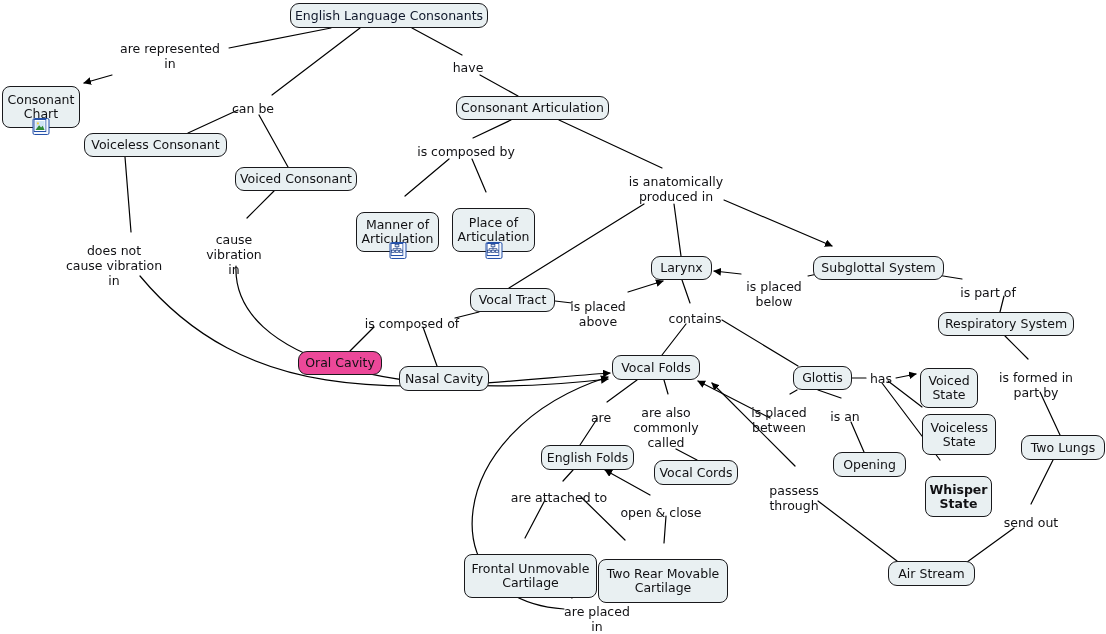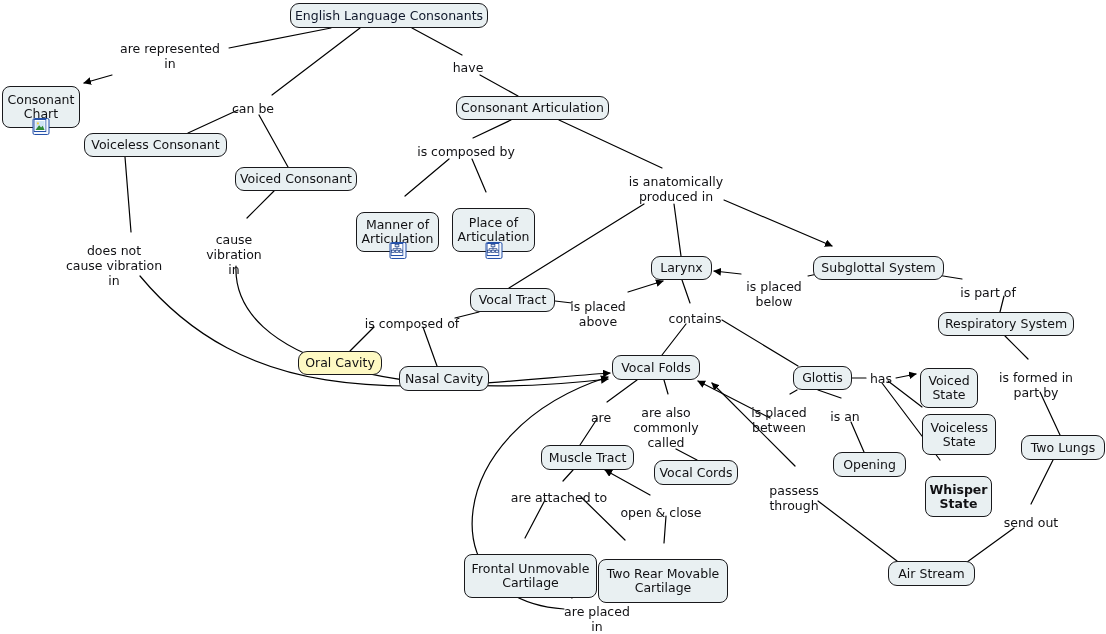--- a/index.html
+++ b/index.html
@@ -160,33 +160,33 @@
             <rect x="4.6" y="1.4" width="3.8" height="2.4" fill="#dfe9fb" stroke="#1d3f86" stroke-width="0.7"></rect>
             <path d="M6.5 3.8 L6.5 5.6 M2.6 5.6 L10.4 5.6 M2.6 5.6 L2.6 7.2 M6.5 5.6 L6.5 7.2 M10.4 5.6 L10.4 7.2" stroke="#1d3f86" stroke-width="0.7" fill="none"></path>
             <rect x="1.1" y="7.2" width="3" height="2.3" fill="#dfe9fb" stroke="#1d3f86" stroke-width="0.7"></rect>
             <rect x="5.0" y="7.2" width="3" height="2.3" fill="#dfe9fb" stroke="#1d3f86" stroke-width="0.7"></rect>
             <rect x="8.9" y="7.2" width="3" height="2.3" fill="#dfe9fb" stroke="#1d3f86" stroke-width="0.7"></rect>
           </svg></span></div>
       <div class="node" style="left: 651px; top: 256px; width: 61px; height: 24px; background: rgb(233, 240, 242); border-color: rgb(25, 25, 28); color: rgb(17, 17, 20);"><span>Larynx</span></div>
       <div class="node" style="left: 813px; top: 256px; width: 131px; height: 24px; background: rgb(233, 240, 242); border-color: rgb(25, 25, 28); color: rgb(17, 17, 20);"><span>Subglottal System</span></div>
       <div class="node" style="left: 938px; top: 312px; width: 136px; height: 24px; background: rgb(233, 240, 242); border-color: rgb(25, 25, 28); color: rgb(17, 17, 20);"><span>Respiratory System</span></div>
       <div class="node" style="left: 470px; top: 288px; width: 85px; height: 24px; background: rgb(233, 240, 242); border-color: rgb(25, 25, 28); color: rgb(17, 17, 20);"><span>Vocal Tract</span></div>
-      <div class="node" style="left: 298px; top: 351px; width: 84px; height: 24px; background: #fef9c3; border-color: rgb(25, 25, 28); color: rgb(17, 17, 20);"><span>Oral Cavity</span></div>
+      <div class="node" style="left: 298px; top: 351px; width: 84px; height: 24px; background: #ec4899; border-color: rgb(25, 25, 28); color: rgb(17, 17, 20);"><span>Oral Cavity</span></div>
       <div class="node" style="left: 399px; top: 366px; width: 90px; height: 25px; background: rgb(233, 240, 242); border-color: rgb(25, 25, 28); color: rgb(17, 17, 20);"><span>Nasal Cavity</span></div>
       <div class="node" style="left: 612px; top: 355px; width: 88px; height: 25px; background: rgb(233, 240, 242); border-color: rgb(25, 25, 28); color: rgb(17, 17, 20);"><span>Vocal Folds</span></div>
       <div class="node" style="left: 793px; top: 366px; width: 59px; height: 24px; background: rgb(233, 240, 242); border-color: rgb(25, 25, 28); color: rgb(17, 17, 20);"><span>Glottis</span></div>
       <div class="node tall" style="left: 920px; top: 352px; width: 58px; height: 40px; background: rgb(233, 240, 242); border-color: rgb(25, 25, 28); color: rgb(17, 17, 20);"><span>Voiced
 State</span></div>
       <div class="node tall" style="left: 922px; top: 398px; width: 74px; height: 41px; background: rgb(233, 240, 242); border-color: rgb(25, 25, 28); color: rgb(17, 17, 20); justify-content: flex-end;"><span>Voiceless
 State</span></div>
       <div class="node tall" style="left: 925px; top: 460px; width: 67px; height: 41px; background: rgb(233, 240, 242); border-color: rgb(25, 25, 28); color: rgb(17, 17, 20); font-weight: bold;"><span>Whisper
 State</span></div>
       <div class="node" style="left: 1021px; top: 435px; width: 84px; height: 25px; background: rgb(233, 240, 242); border-color: rgb(25, 25, 28); color: rgb(17, 17, 20);"><span>Two Lungs</span></div>
       <div class="node" style="left: 833px; top: 452px; width: 73px; height: 25px; background: rgb(233, 240, 242); border-color: rgb(25, 25, 28); color: rgb(17, 17, 20);"><span>Opening</span></div>
-      <div class="node" style="left: 541px; top: 445px; width: 93px; height: 25px; background: rgb(233, 240, 242); border-color: rgb(25, 25, 28); color: rgb(17, 17, 20);"><span>Muscle Tract</span></div>
+      <div class="node" style="left: 541px; top: 445px; width: 93px; height: 25px; background: rgb(233, 240, 242); border-color: rgb(25, 25, 28); color: rgb(17, 17, 20);"><span>English Folds</span></div>
       <div class="node" style="left: 654px; top: 460px; width: 84px; height: 25px; background: rgb(233, 240, 242); border-color: rgb(25, 25, 28); color: rgb(17, 17, 20);"><span>Vocal Cords</span></div>
       <div class="node tall" style="left: 464px; top: 538px; width: 133px; height: 44px; background: rgb(233, 240, 242); border-color: rgb(25, 25, 28); color: rgb(17, 17, 20);"><span>Frontal Unmovable
 Cartilage</span></div>
       <div class="node tall" style="left: 598px; top: 543px; width: 130px; height: 44px; background: rgb(233, 240, 242); border-color: rgb(25, 25, 28); color: rgb(17, 17, 20);"><span>Two Rear Movable
 Cartilage</span></div>
       <div class="node" style="left: 888px; top: 561px; width: 87px; height: 25px; background: rgb(233, 240, 242); border-color: rgb(25, 25, 28); color: rgb(17, 17, 20);"><span>Air Stream</span></div>
     </div>
   <div id="label-layer">
       <div class="link-label" style="left: 170px; top: 41px; color: rgb(17, 17, 20);">are represented
 in</div>

